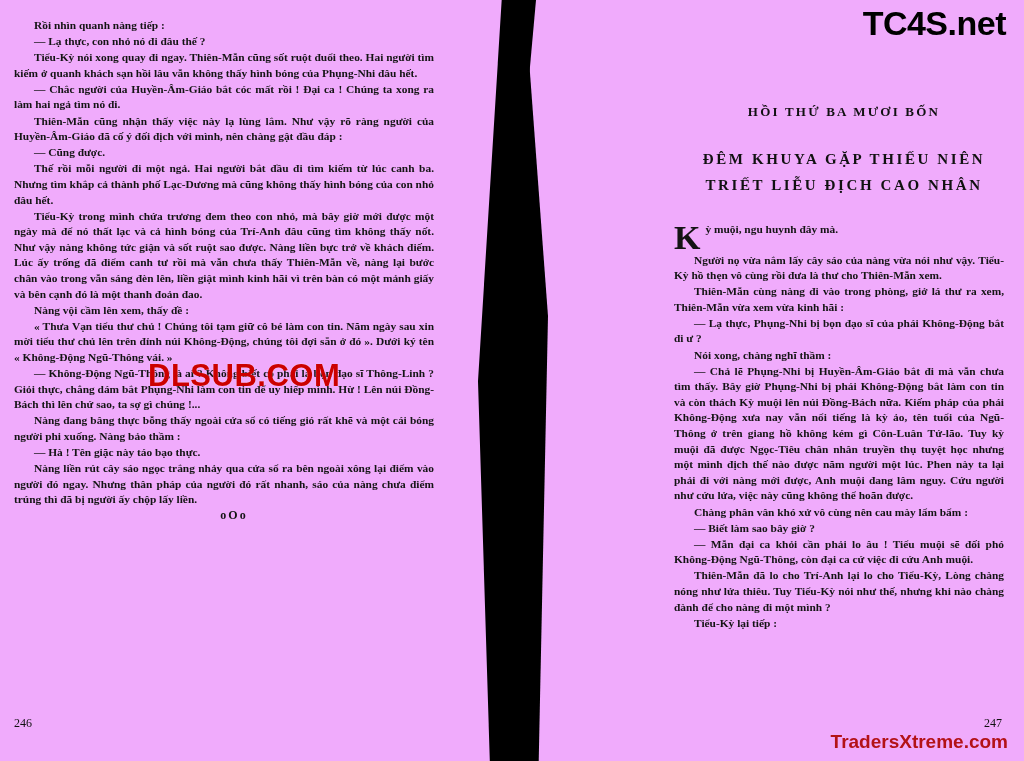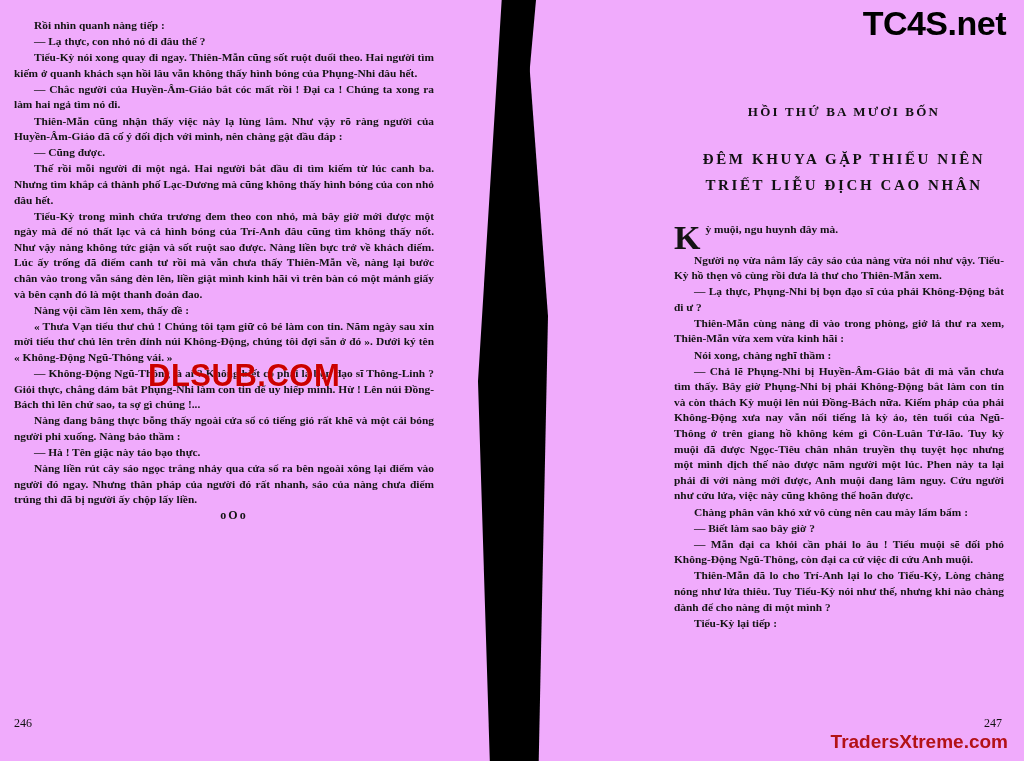--- a/index.html
+++ b/index.html
@@ -199,22 +199,22 @@
       <div class="chapter-num">HỒI THỨ BA MƯƠI BỐN</div>
       <div class="chapter-title1">ĐÊM KHUYA GẶP THIẾU NIÊN</div>
       <div class="chapter-title2">TRIẾT LIỄU ĐỊCH CAO NHÂN</div>
     </div>
 
     <div class="col-body">
       <p class="noindent dropcap-para">
         <span class="dropcap">K</span><span>ỳ muội, ngu huynh đây mà.</span>
       </p>
       <p>Người nọ vừa nắm lấy cây sáo của nàng vừa nói như vậy. Tiểu-Kỳ hồ thẹn vô cùng rồi đưa là thư cho Thiên-Mẫn xem.</p>
+      <p>Thiên-Mẫn cùng nàng đi vào trong phòng, giở lá thư ra xem, Thiên-Mẫn vừa xem vừa kinh hãi :</p>
       <p>— Lạ thực, Phụng-Nhi bị bọn đạo sĩ của phái Không-Động bắt đi ư ?</p>
-      <p>Thiên-Mẫn cùng nàng đi vào trong phòng, giở lá thư ra xem, Thiên-Mẫn vừa xem vừa kinh hãi :</p>
       <p>Nói xong, chàng nghĩ thầm :</p>
       <p>— Chả lẽ Phụng-Nhi bị Huyền-Âm-Giáo bắt đi mà vẫn chưa tìm thấy. Bây giờ Phụng-Nhi bị phái Không-Động bắt làm con tin và còn thách Kỳ muội lên núi Đồng-Bách nữa. Kiếm pháp của phái Không-Động xưa nay vẫn nổi tiếng là kỳ ảo, tên tuổi của Ngũ-Thông ở trên giang hồ không kém gì Côn-Luân Tứ-lão. Tuy kỳ muội đã được Ngọc-Tiêu chân nhân truyền thụ tuyệt học nhưng một mình địch thế nào được năm người một lúc. Phen này ta lại phải đi với nàng mới được, Anh muội đang lâm nguy. Cứu người như cứu lửa, việc này cũng không thể hoãn được.</p>
       <p>Chàng phân vân khó xử vô cùng nên cau mày lẩm bẩm :</p>
       <p>— Biết làm sao bây giờ ?</p>
       <p>— Mẫn đại ca khỏi cần phải lo âu ! Tiểu muội sẽ đối phó Không-Động Ngũ-Thông, còn đại ca cứ việc đi cứu Anh muội.</p>
       <p>Thiên-Mẫn đã lo cho Trí-Anh lại lo cho Tiểu-Kỳ, Lòng chàng nóng như lửa thiêu. Tuy Tiểu-Kỳ nói như thế, nhưng khi nào chàng đành để cho nàng đi một mình ?</p>
       <p>Tiểu-Kỳ lại tiếp :</p>
     </div>
 
     <div class="page-num right">247</div>

